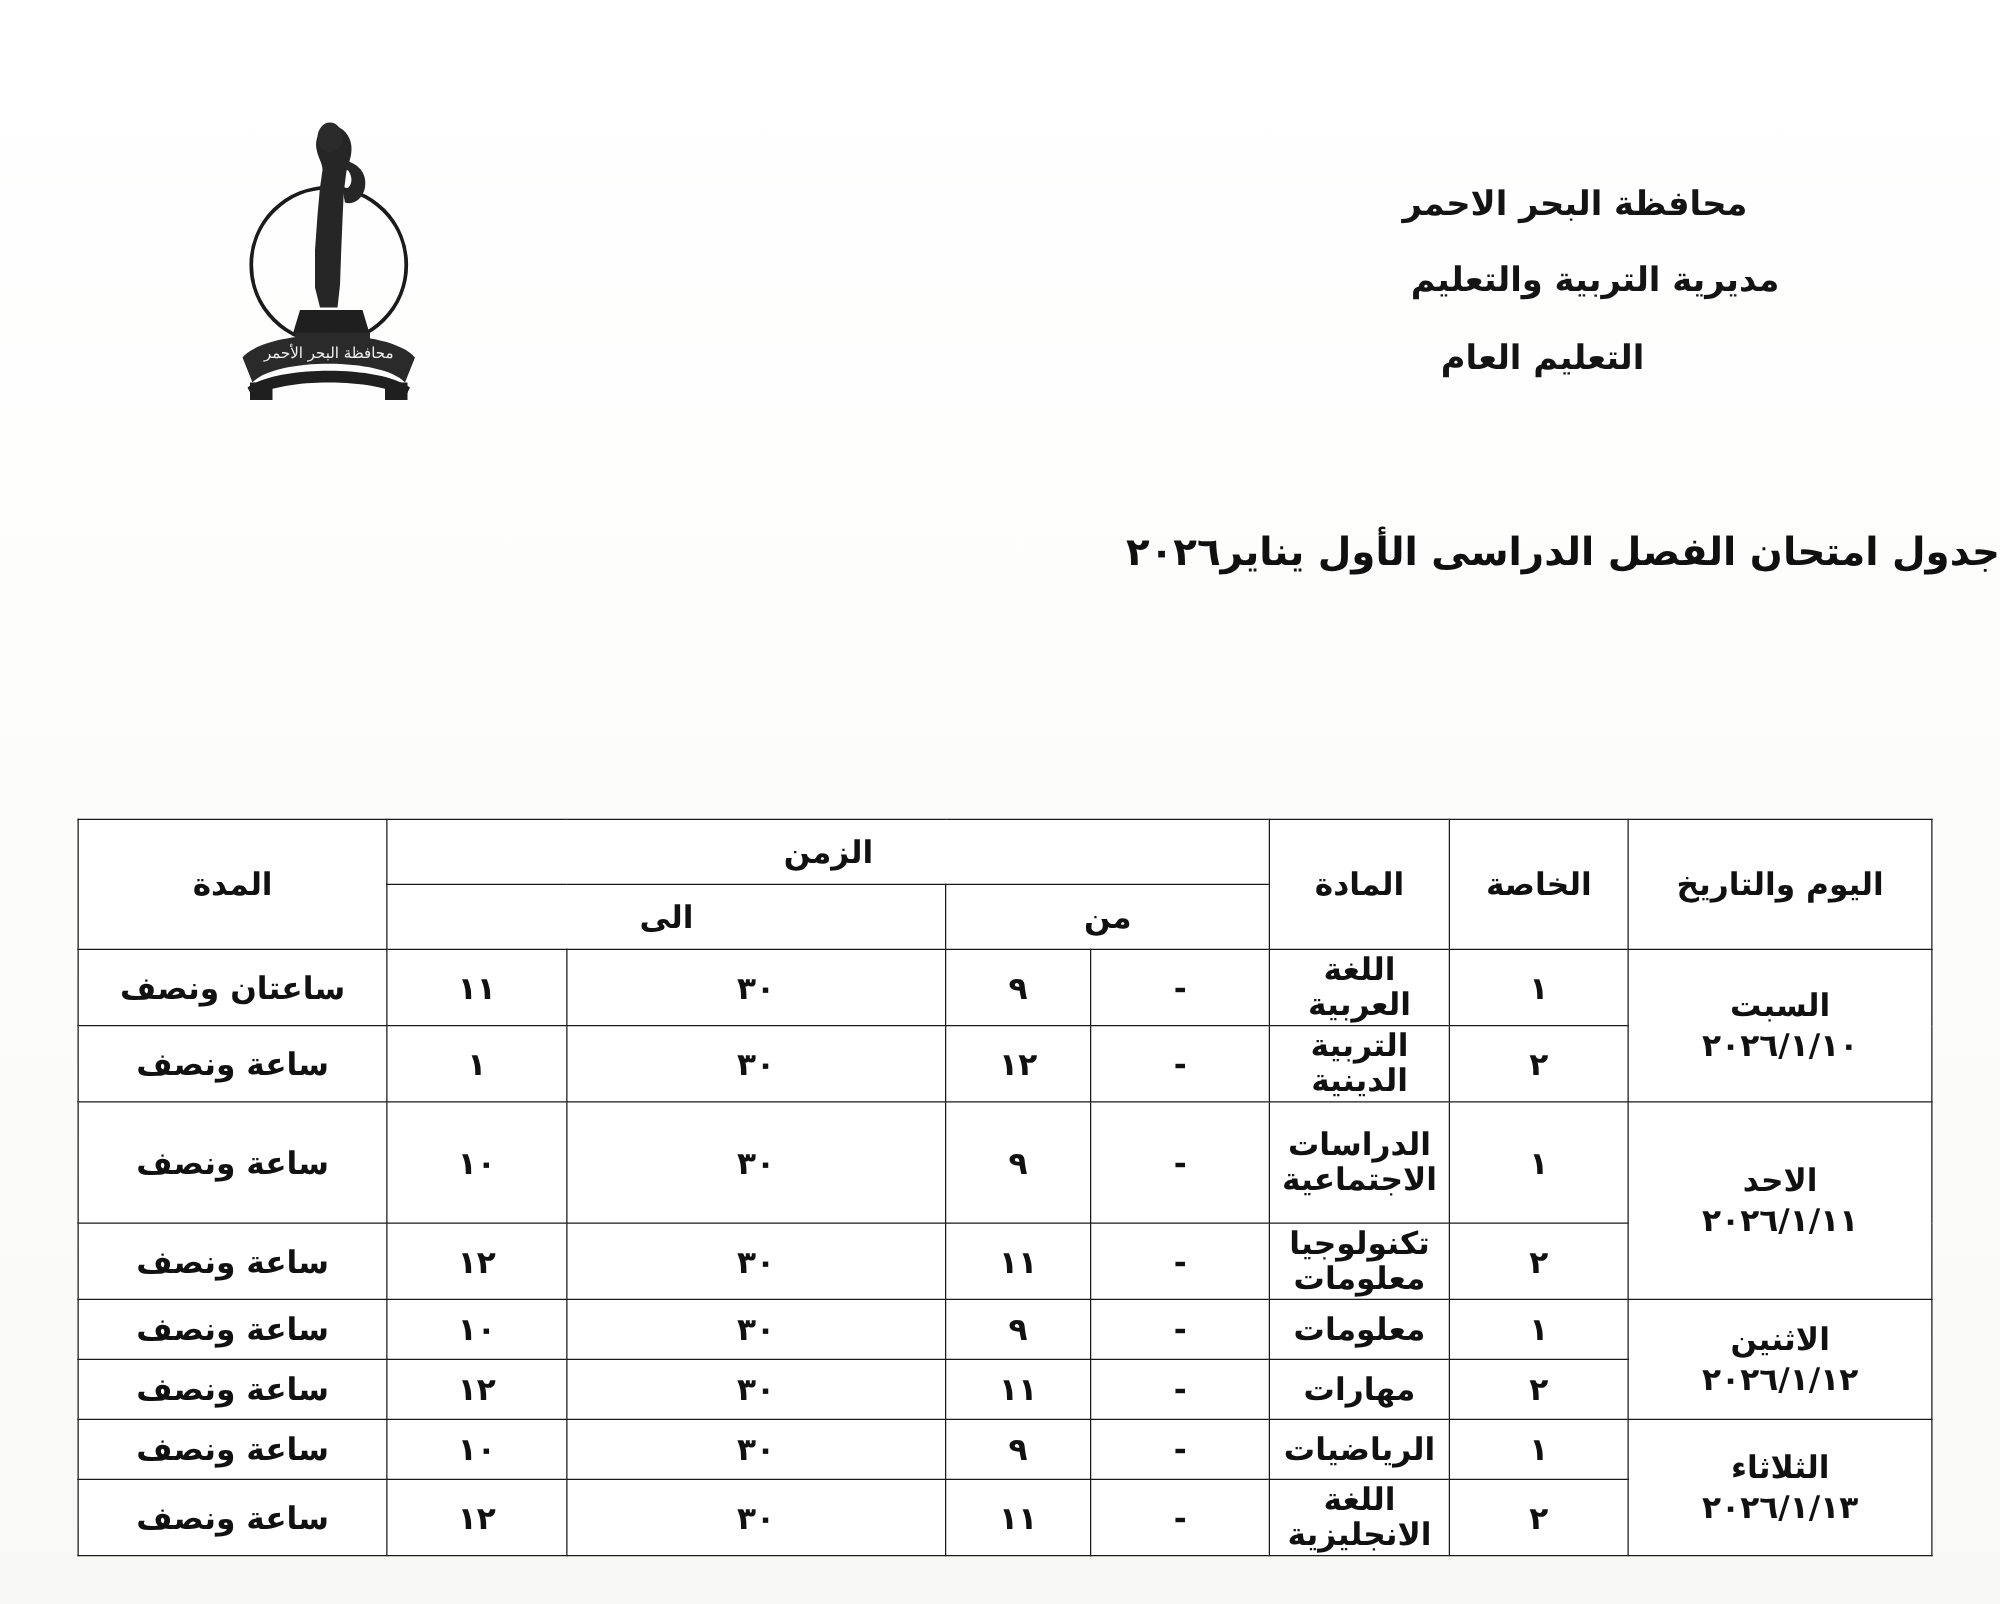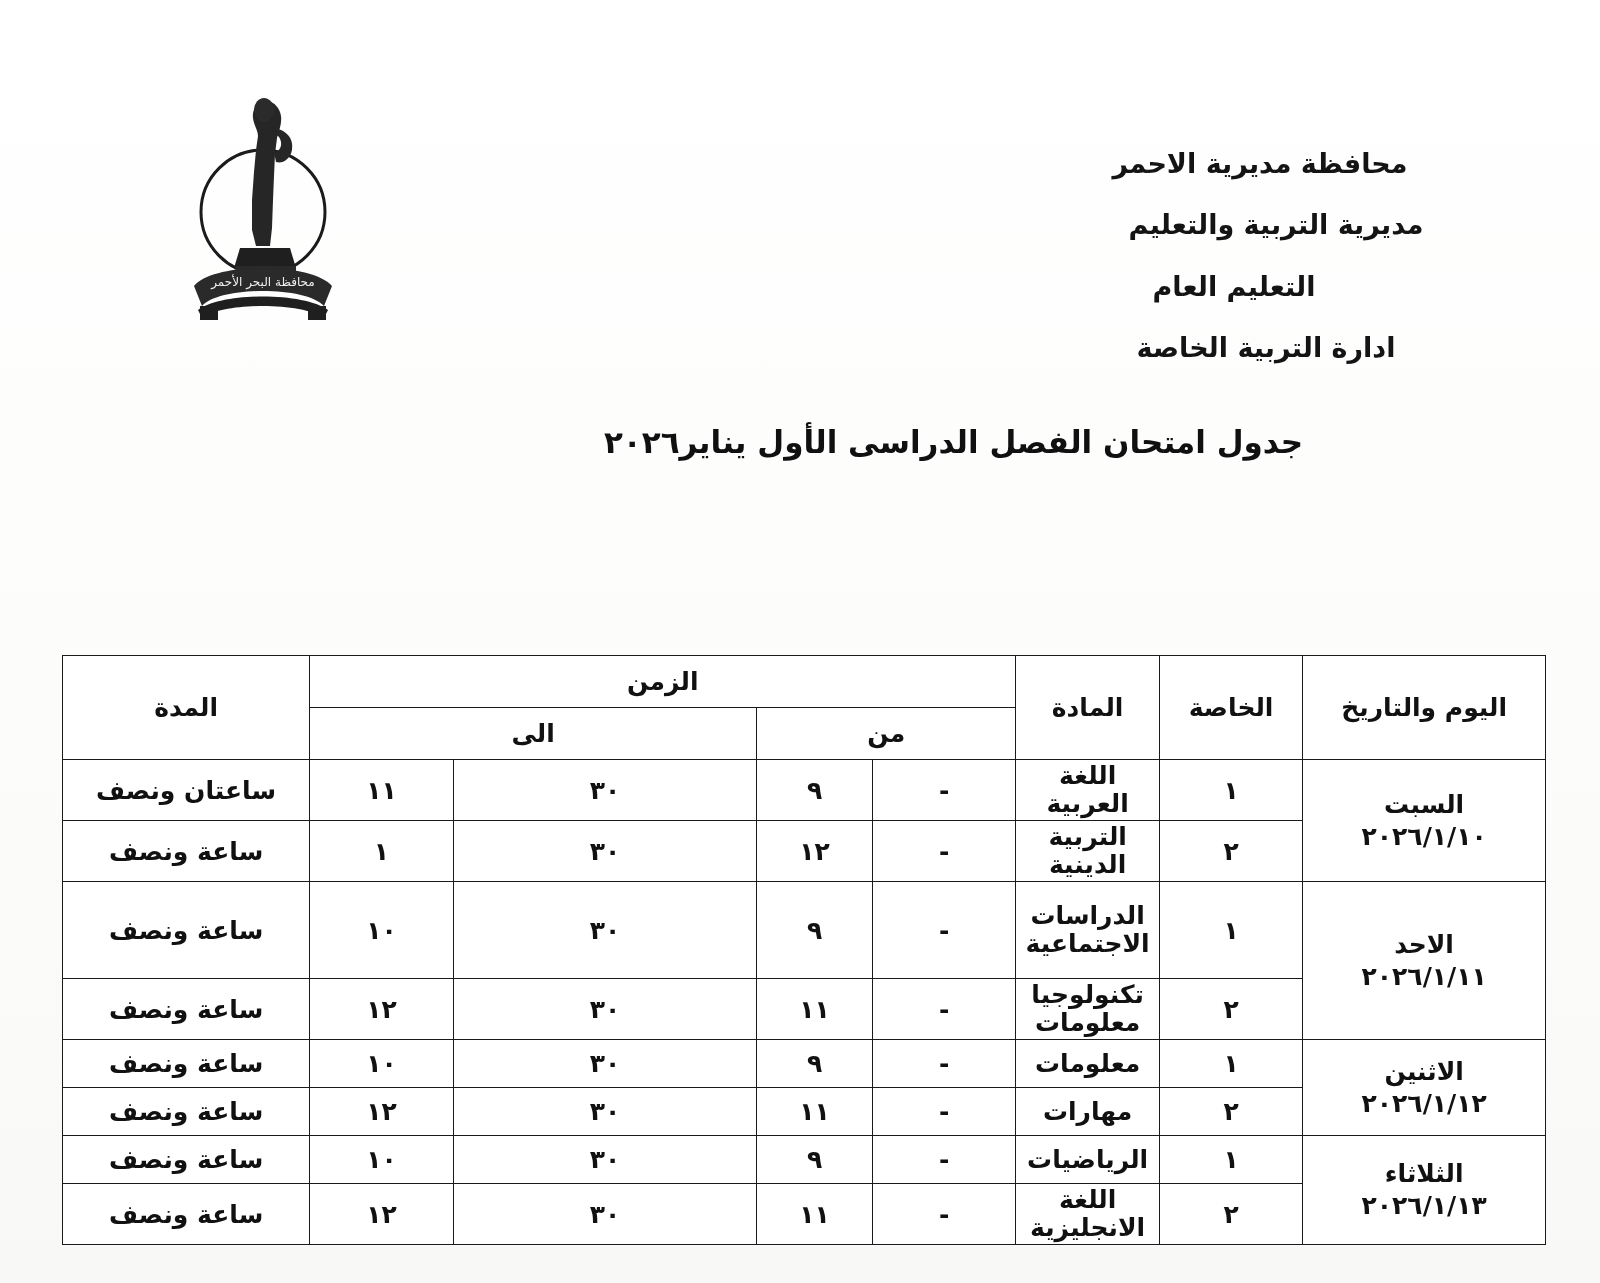--- a/index.html
+++ b/index.html
@@ -56,21 +56,20 @@
   .letterhead .lh-line:nth-child(2) { margin-right: 8px; }
   .letterhead .lh-line:nth-child(3) { margin-right: 92px; }
   .letterhead .lh-line:nth-child(4) { margin-right: 28px; margin-bottom: 0; }
 
   
   .title-block {
     position: absolute;
     top: 424px;
     right: 0;
     width: 1293px;
-    text-align: center;
   }
   .title-1 {
     font-size: 31px;
     font-weight: bold;
     letter-spacing: 0.3px;
     margin-bottom: 26px;
     color: #101010;
   }
   .title-2 {
     font-size: 31px;
@@ -145,24 +144,23 @@
       <path d="M16 206 C36 182 134 182 154 206 L146 226 C128 206 42 206 24 226 Z" fill="#2a2a2a"></path>
       <text x="85" y="206" fill="#efefef" font-size="12" text-anchor="middle" font-family="DejaVu Sans, sans-serif">محافظة البحر الأحمر</text>
 
       <path d="M20 230 C44 212 126 212 150 230 L146 238 C124 222 46 222 24 238 Z" fill="#1f1f1f"></path>
       <rect x="22" y="226" width="18" height="14" fill="#1f1f1f"></rect>
       <rect x="130" y="226" width="18" height="14" fill="#1f1f1f"></rect>
     </svg>
   </div>
 
   <div class="letterhead">
-    <div class="lh-line">محافظة مديرية الاحمر</div>
+    <div class="lh-line">محافظة البحر الاحمر</div>
     <div class="lh-line">مديرية التربية والتعليم</div>
     <div class="lh-line">التعليم العام</div>
-    <div class="lh-line">ادارة التربية الخاصة</div>
   </div>
 
   <div class="title-block">
     <div class="title-1">جدول امتحان الفصل الدراسى الأول يناير٢٠٢٦</div>
   </div>
 
   <div class="schedule-wrap">
     <table class="schedule">
       <colgroup>
         <col style="width:220px">

